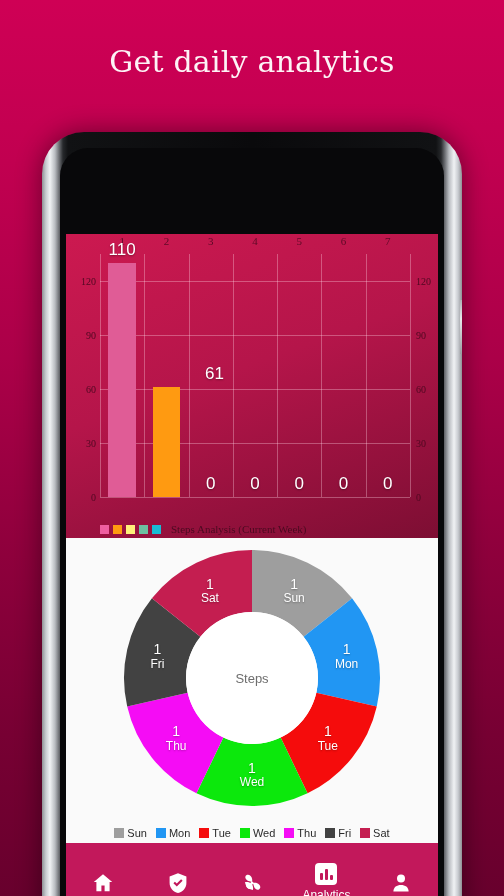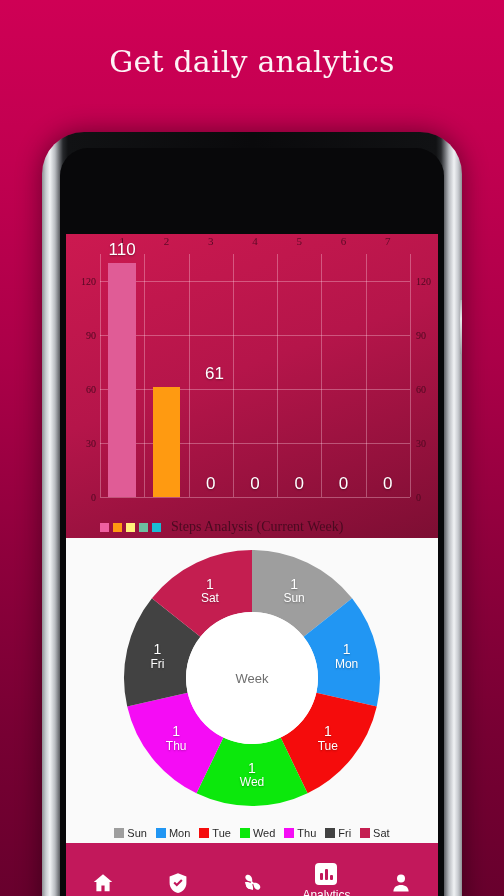--- a/index.html
+++ b/index.html
@@ -166,21 +166,21 @@
     display: flex;
     align-items: center;
     gap: 4px;
   }
   #bar-legend .swatch {
     width: 9px; height: 9px;
     display: inline-block;
   }
   #bar-legend-label {
     margin-left: 6px;
-    font-size: 14px;
+    font-size: 11px;
     color: #4a0a20;
     font-family: "Liberation Serif", serif;
   }
 
   
   #donut-panel {
     position: relative;
     width: 372px;
     height: 305px;
     background: #fafafa;
@@ -332,21 +332,21 @@
               <path d="M 134 6 A 128 128 0 0 1 234.07442975590783 54.1933053620821 L 185.60087784288996 92.84967307732359 A 66 66 0 0 0 134 68 Z" fill="#9e9e9e"></path>
               <path d="M 234.07442975590783 54.1933053620821 A 128 128 0 0 1 258.7907727592734 162.48267954640824 L 198.34524220400036 148.68638164111672 A 66 66 0 0 0 185.60087784288996 92.84967307732359 Z" fill="#2196f3"></path>
               <path d="M 258.7907727592734 162.48267954640824 A 128 128 0 0 1 189.53711860704746 249.32401509150964 L 162.63632678175884 193.46394528155966 A 66 66 0 0 0 198.34524220400036 148.68638164111672 Z" fill="#f50c0c"></path>
               <path d="M 189.53711860704746 249.32401509150964 A 128 128 0 0 1 78.46288139295262 249.3240150915097 L 105.36367321824119 193.4639452815597 A 66 66 0 0 0 162.63632678175884 193.46394528155966 Z" fill="#0ce80c"></path>
               <path d="M 78.46288139295262 249.3240150915097 A 128 128 0 0 1 9.209227240726591 162.48267954640832 L 69.65475779599964 148.68638164111678 A 66 66 0 0 0 105.36367321824119 193.4639452815597 Z" fill="#f50cf5"></path>
               <path d="M 9.209227240726591 162.48267954640832 A 128 128 0 0 1 33.9255702440921 54.193305362082214 L 82.39912215710999 92.84967307732364 A 66 66 0 0 0 69.65475779599964 148.68638164111678 Z" fill="#424242"></path>
               <path d="M 33.9255702440921 54.193305362082214 A 128 128 0 0 1 133.99999999999986 6 L 133.99999999999994 68 A 66 66 0 0 0 82.39912215710999 92.84967307732364 Z" fill="#c41e50"></path>
             </g>
           <circle cx="134" cy="134" r="66" fill="#ffffff"></circle>
         </svg>
-        <div id="donut-center-label">Week</div>
+        <div id="donut-center-label">Steps</div>
         <div id="donut-labels">
             <div class="slice-label" style="left: 176.087px; top: 46.606px;">
               <span class="v">1</span>
               <span class="d">Sun</span>
             </div>
             <div class="slice-label" style="left: 228.568px; top: 112.415px;">
               <span class="v">1</span>
               <span class="d">Mon</span>
             </div>
             <div class="slice-label" style="left: 209.838px; top: 194.479px;">

